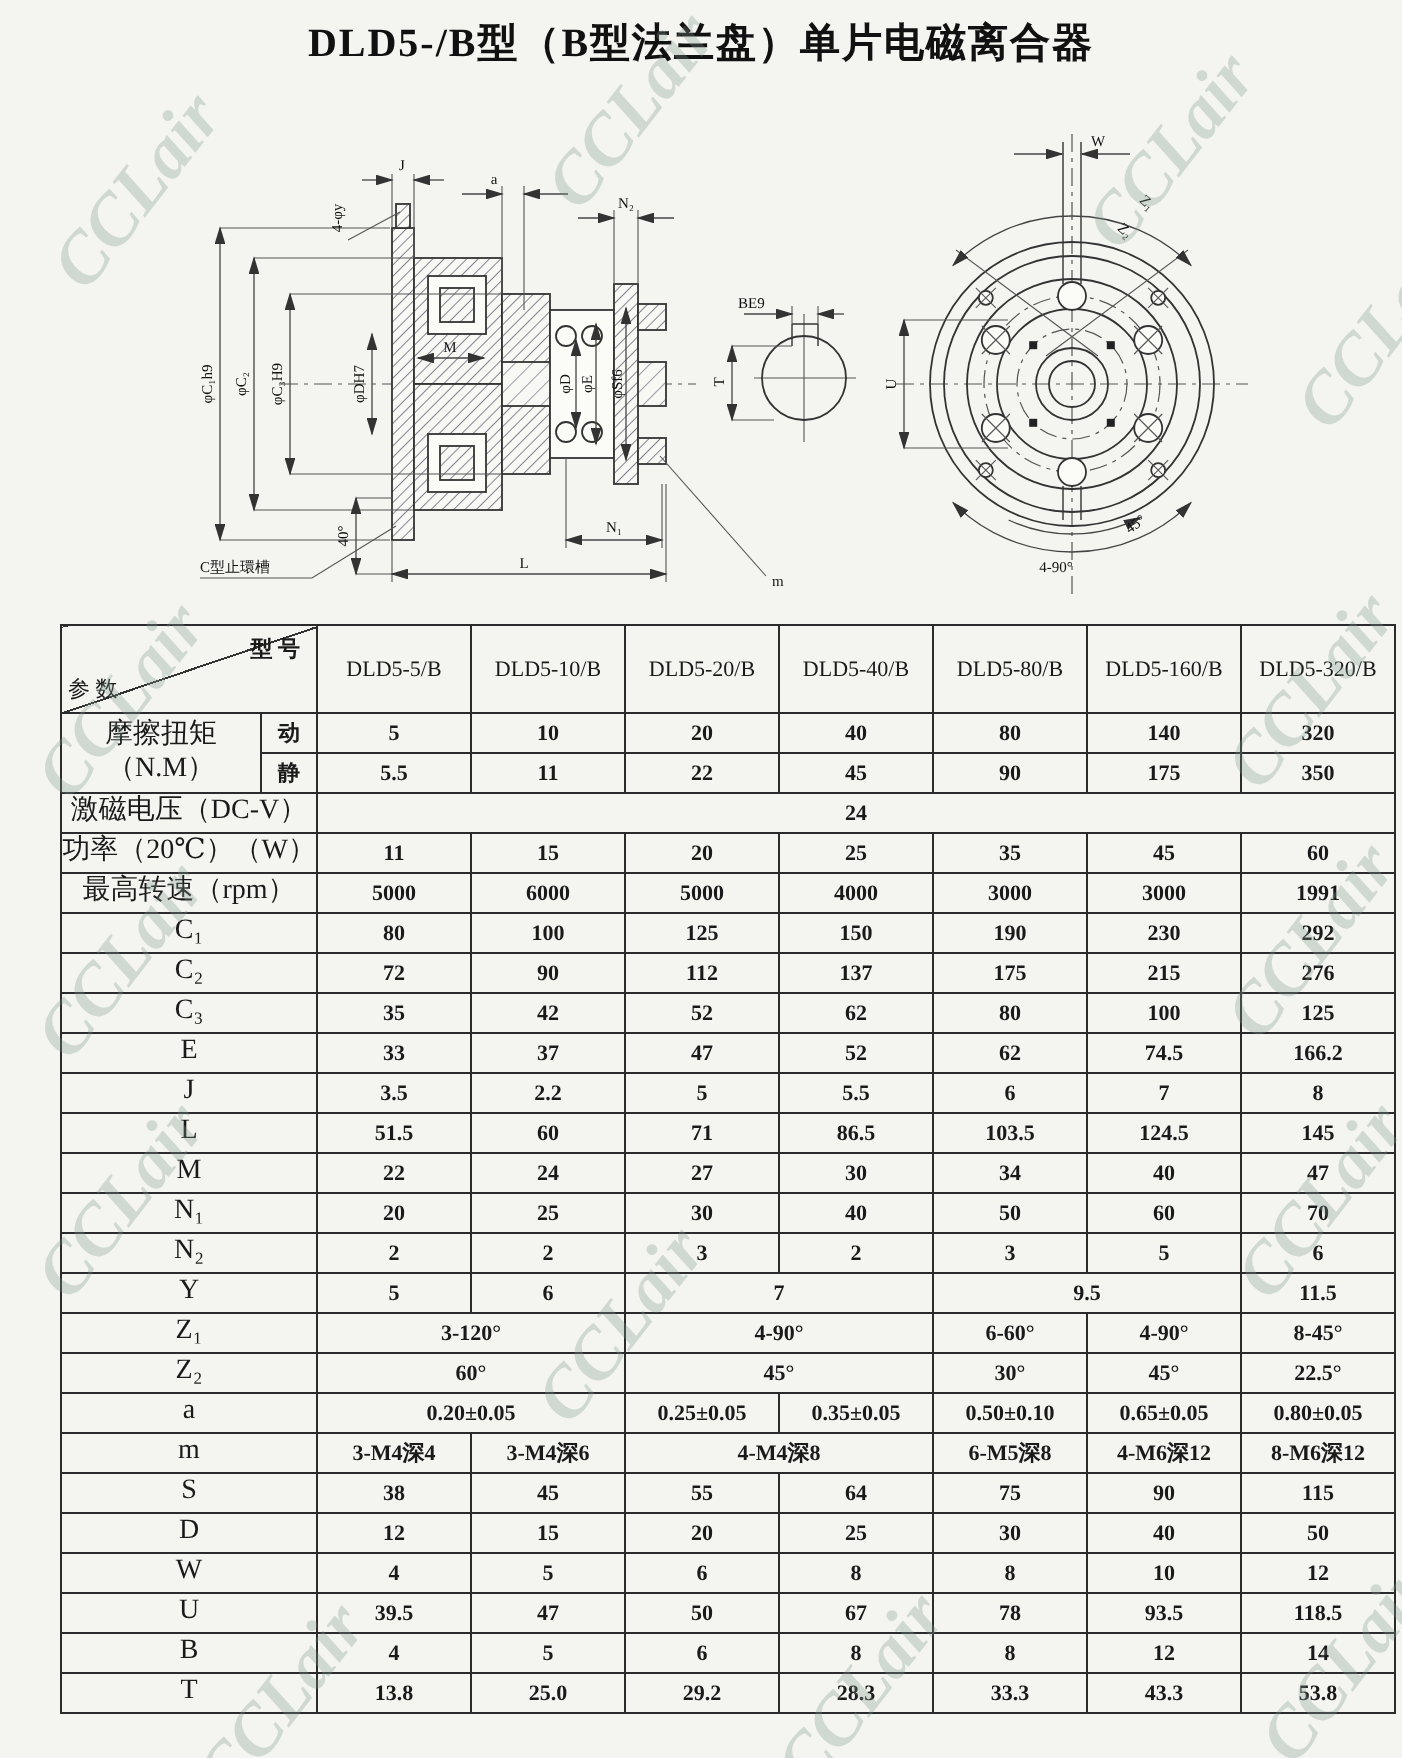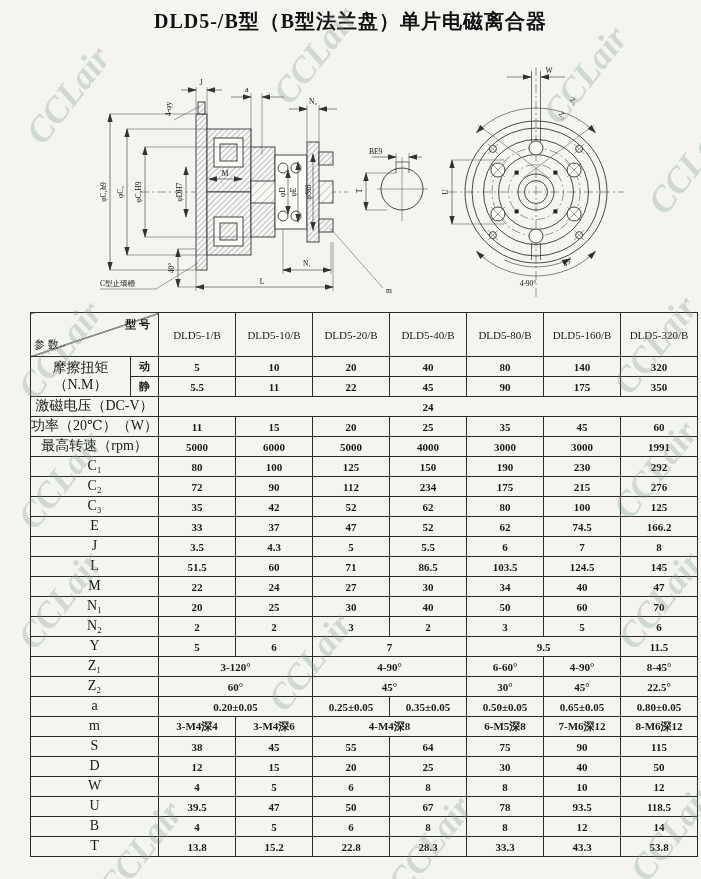--- a/index.html
+++ b/index.html
@@ -226,21 +226,21 @@
         <col style="width:28px">
       <col span="7" style="width:77px">
     </colgroup>
     <thead>
       <tr>
         <th class="corner" colspan="2">
           <span class="ct">型  号</span>
           <span class="cb">参  数</span>
         </th>
 
-      <th>DLD5-1/B</th>
+      <th>DLD5-5/B</th>
           <th>DLD5-10/B</th>
           <th>DLD5-20/B</th>
           <th>DLD5-40/B</th>
           <th>DLD5-80/B</th>
           <th>DLD5-160/B</th>
           <th>DLD5-320/B</th>
         </tr>
     </thead>
     <tbody>
 
@@ -297,21 +297,21 @@
           <td class="val">150</td>
           <td class="val">190</td>
           <td class="val">230</td>
           <td class="val">292</td>
         </tr>
         <tr>
           <td class="rlabel" colspan="2">C₂</td>
           <td class="val">72</td>
           <td class="val">90</td>
           <td class="val">112</td>
-          <td class="val">234</td>
+          <td class="val">137</td>
           <td class="val">175</td>
           <td class="val">215</td>
           <td class="val">276</td>
         </tr>
         <tr>
           <td class="rlabel" colspan="2">C₃</td>
           <td class="val">35</td>
           <td class="val">42</td>
           <td class="val">52</td>
           <td class="val">62</td>
@@ -325,21 +325,21 @@
           <td class="val">37</td>
           <td class="val">47</td>
           <td class="val">52</td>
           <td class="val">62</td>
           <td class="val">74.5</td>
           <td class="val">166.2</td>
         </tr>
         <tr>
           <td class="rlabel" colspan="2">J</td>
           <td class="val">3.5</td>
-          <td class="val">4.3</td>
+          <td class="val">2.2</td>
           <td class="val">5</td>
           <td class="val">5.5</td>
           <td class="val">6</td>
           <td class="val">7</td>
           <td class="val">8</td>
         </tr>
         <tr>
           <td class="rlabel" colspan="2">L</td>
           <td class="val">51.5</td>
           <td class="val">60</td>
@@ -401,31 +401,31 @@
           <td class="val" colspan="2">45°</td>
           <td class="val">30°</td>
           <td class="val">45°</td>
           <td class="val">22.5°</td>
         </tr>
         <tr>
           <td class="rlabel" colspan="2">a</td>
           <td class="val" colspan="2">0.20±0.05</td>
           <td class="val">0.25±0.05</td>
           <td class="val">0.35±0.05</td>
-          <td class="val">0.50±0.05</td>
+          <td class="val">0.50±0.10</td>
           <td class="val">0.65±0.05</td>
           <td class="val">0.80±0.05</td>
         </tr>
         <tr>
           <td class="rlabel" colspan="2">m</td>
           <td class="val">3-M4深4</td>
           <td class="val">3-M4深6</td>
           <td class="val" colspan="2">4-M4深8</td>
           <td class="val">6-M5深8</td>
-          <td class="val">7-M6深12</td>
+          <td class="val">4-M6深12</td>
           <td class="val">8-M6深12</td>
         </tr>
         <tr>
           <td class="rlabel" colspan="2">S</td>
           <td class="val">38</td>
           <td class="val">45</td>
           <td class="val">55</td>
           <td class="val">64</td>
           <td class="val">75</td>
           <td class="val">90</td>
@@ -467,22 +467,22 @@
           <td class="val">5</td>
           <td class="val">6</td>
           <td class="val">8</td>
           <td class="val">8</td>
           <td class="val">12</td>
           <td class="val">14</td>
         </tr>
         <tr>
           <td class="rlabel" colspan="2">T</td>
           <td class="val">13.8</td>
-          <td class="val">15.2</td>
-          <td class="val">22.8</td>
+          <td class="val">25.0</td>
+          <td class="val">29.2</td>
           <td class="val">28.3</td>
           <td class="val">33.3</td>
           <td class="val">43.3</td>
           <td class="val">53.8</td>
         </tr>
       </tbody>
   </table>
 
   <div id="wml">
       <span class="wm" style="left: 68px; top: 95px;">CCLair</span>

